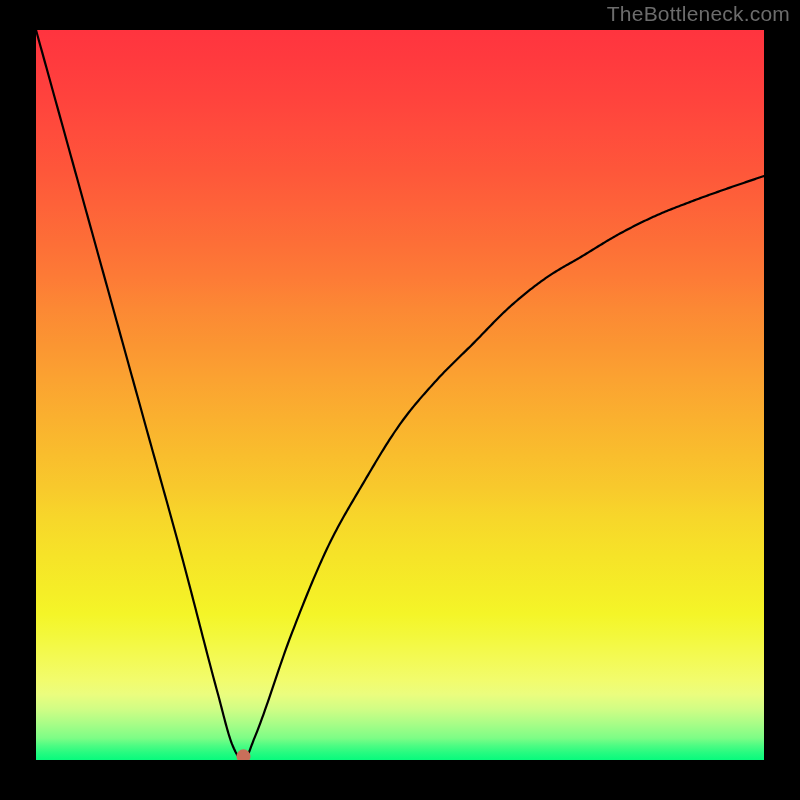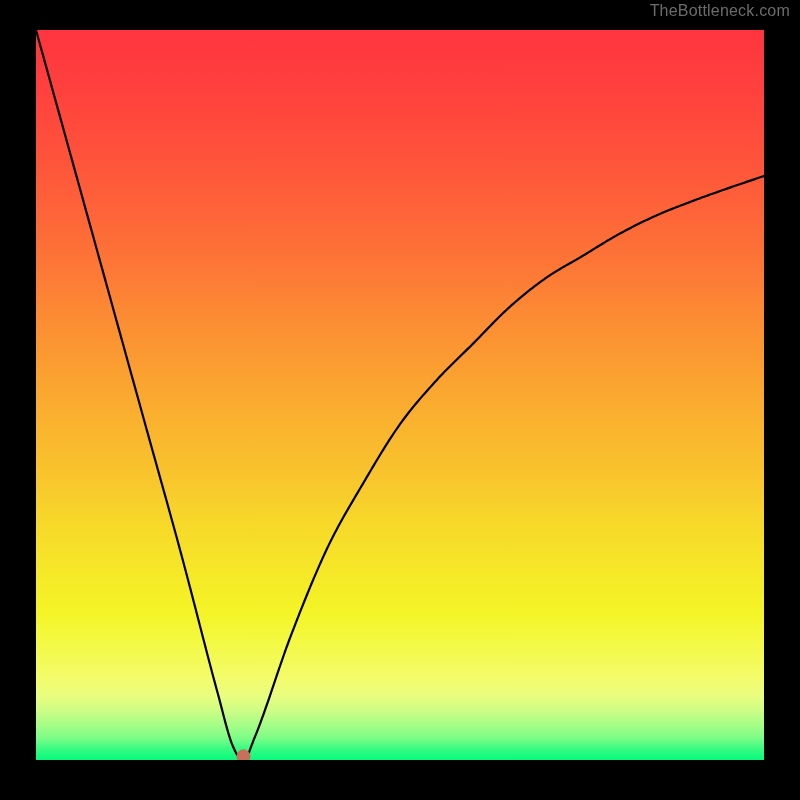--- a/index.html
+++ b/index.html
@@ -15,21 +15,21 @@
     width: 800px;
     height: 800px;
     background: #000;
   }
   .attribution {
     position: absolute;
     top: 2px;
     right: 10px;
     color: #6c6c6c;
     font-family: Arial, Helvetica, sans-serif;
-    font-size: 16px;
+    font-size: 21px;
     letter-spacing: 0.2px;
   }
   .plot {
     position: absolute;
     left: 36px;
     top: 30px;
     width: 728px;
     height: 730px;
   }
   .plot svg {

